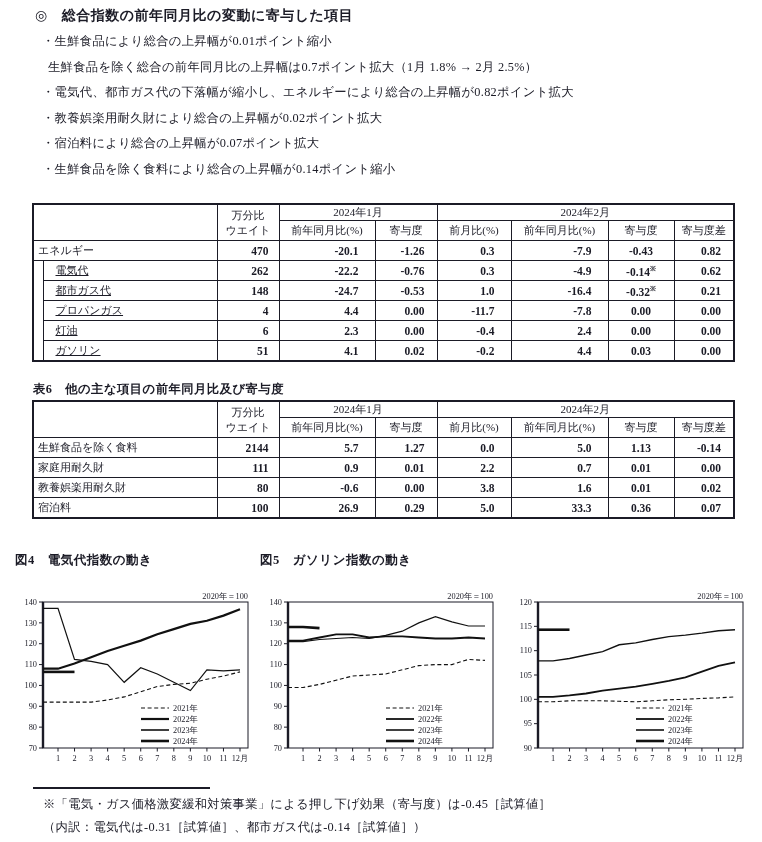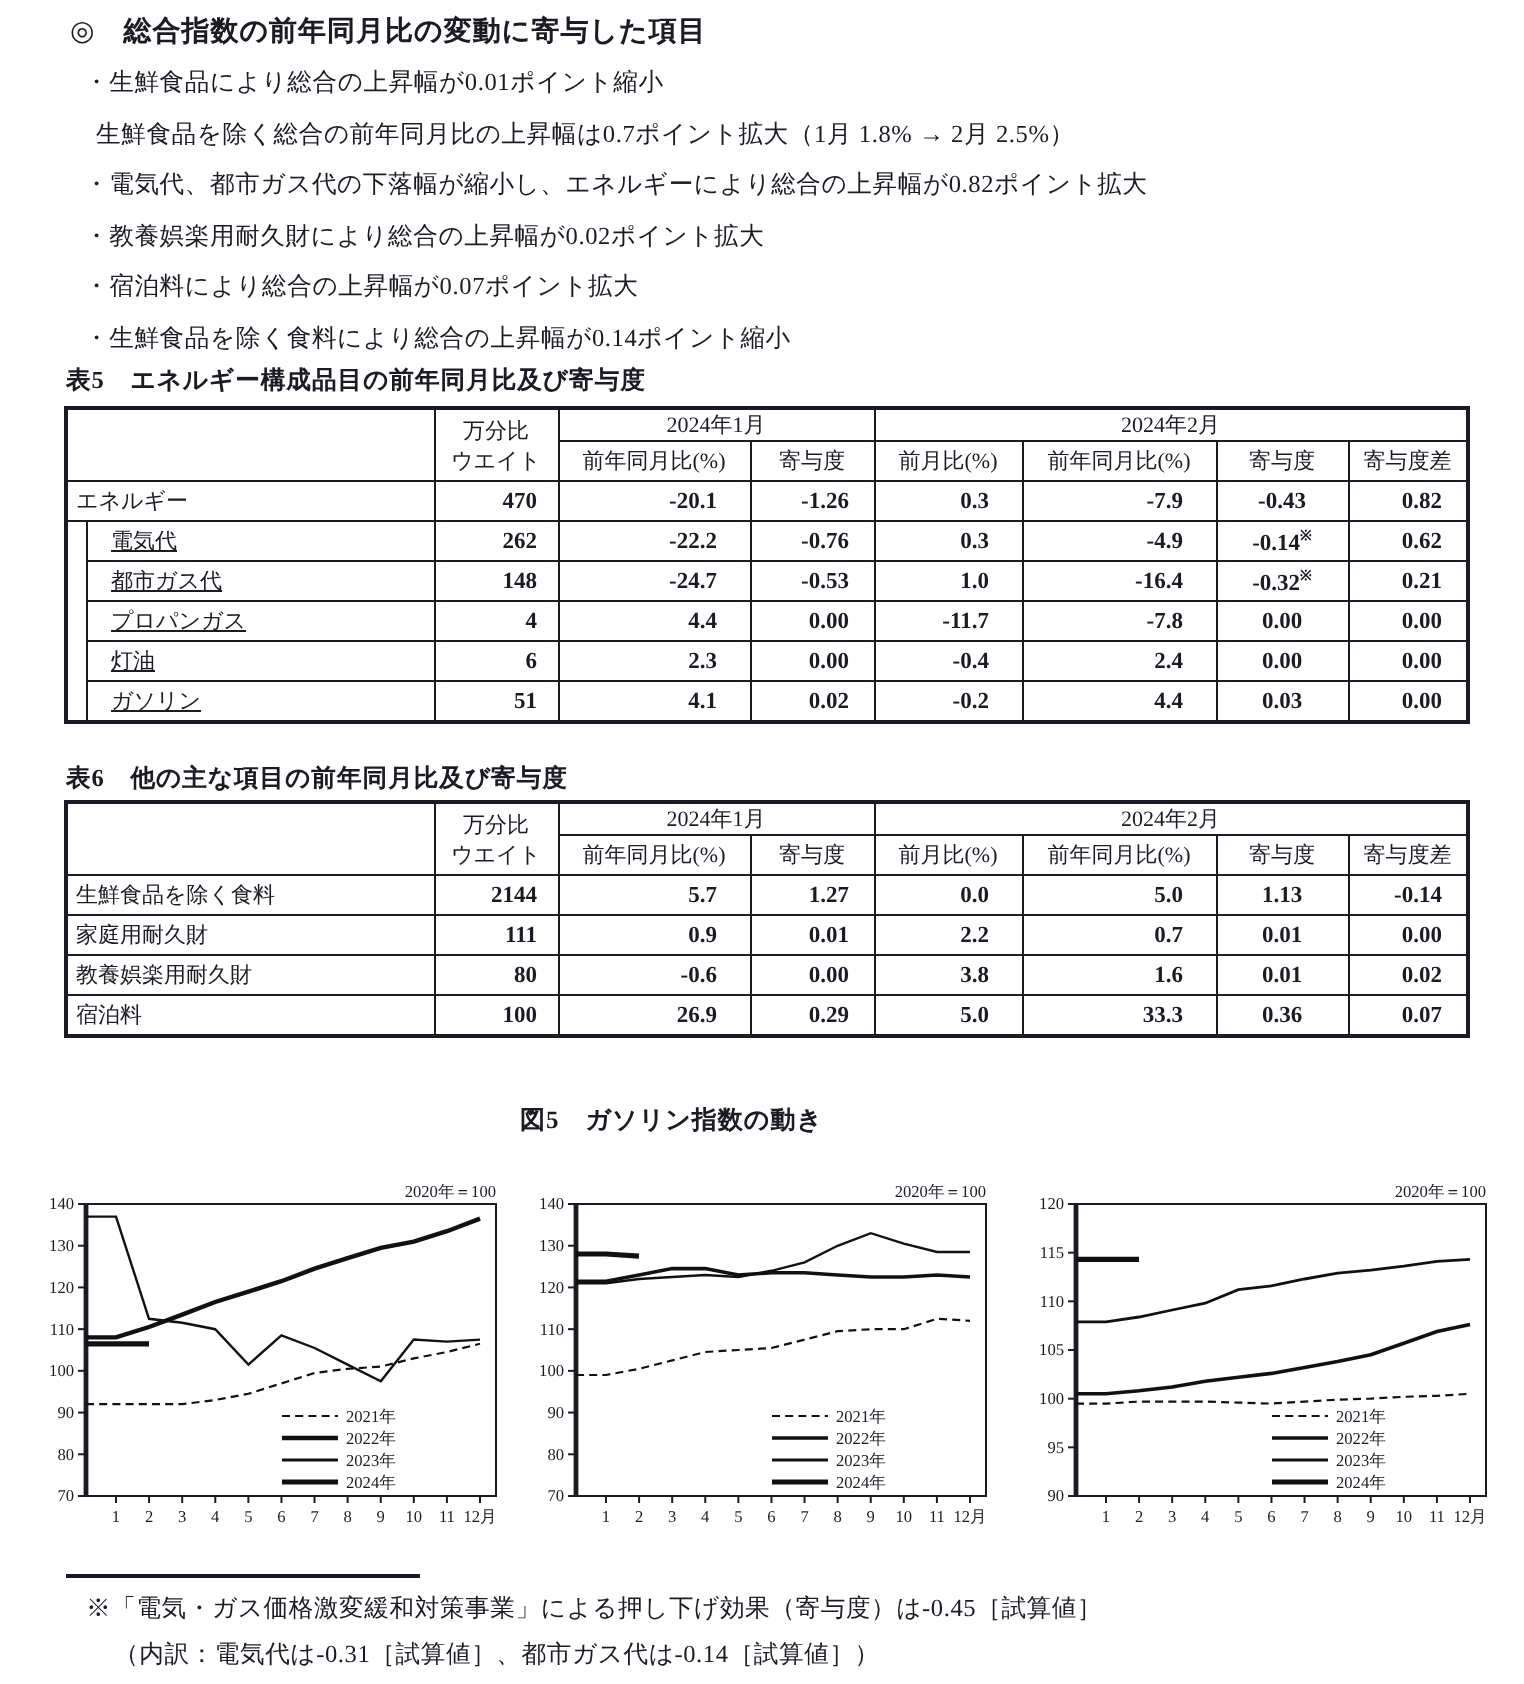--- a/index.html
+++ b/index.html
@@ -31,41 +31,40 @@
   .tbl sup{font-size:7px;vertical-align:super;}
 
   .fig{position:absolute;top:552px;width:245px;height:220px;}
   .fig-title{display:flex;gap:13px;font-size:12.5px;font-weight:bold;line-height:16px;letter-spacing:0.5px;}
   .fig-title .ttl{display:inline-block;max-width:160px;}
   .fig svg{position:absolute;left:0;top:40px;}
   svg text{font-family:"Liberation Serif","DejaVu Serif",serif;fill:#1b1b26;}
 
   .footnote-rule{position:absolute;left:33px;top:787px;width:177px;border-top:2px solid #1b1b26;}
   .footnote{position:absolute;left:43px;top:793px;font-size:12.3px;line-height:23px;letter-spacing:0.3px;}
-  .footnote .fn2{margin-left:14px;}
+  .footnote .fn2{}
 </style>
 </head>
 <body>
 
 <div class="page">
 
   <div class="doc-title">
     <span class="marker">◎</span><span>総合指数の前年同月比の変動に寄与した項目</span>
   </div>
 
   <div class="summary" id="summary">
       <div class="line lvl1">・生鮮食品により総合の上昇幅が0.01ポイント縮小</div>
       <div class="line lvl0">生鮮食品を除く総合の前年同月比の上昇幅は0.7ポイント拡大（1月 1.8% → 2月 2.5%）</div>
       <div class="line lvl1">・電気代、都市ガス代の下落幅が縮小し、エネルギーにより総合の上昇幅が0.82ポイント拡大</div>
       <div class="line lvl1">・教養娯楽用耐久財により総合の上昇幅が0.02ポイント拡大</div>
       <div class="line lvl1">・宿泊料により総合の上昇幅が0.07ポイント拡大</div>
       <div class="line lvl1">・生鮮食品を除く食料により総合の上昇幅が0.14ポイント縮小</div>
     </div>
 
-  <div class="tbl-caption" style="top:182px;">表5　エネルギー構成品目の前年同月比及び寄与度</div>
   <table class="tbl" id="tbl5" style="top:203px;">
     <colgroup>
       <col style="width:10px">
         <col style="width:174px">
         <col style="width:62px">
         <col style="width:96px">
       <col style="width:62px">
         <col style="width:74px">
         <col style="width:97px">
         <col style="width:66px">
@@ -229,20 +228,24 @@
           <td class="num pr12">0.29</td>
           <td class="num pr16">5.0</td>
           <td class="num pr16">33.3</td>
           <td class="num ctr">0.36</td>
           <td class="num pr12">0.07</td>
         </tr>
       </tbody>
   </table>
 
   <div class="fig" style="left:15px;">
+    <div class="fig-title">
+      <span>図4</span>
+      <span class="ttl">電気代指数の動き</span>
+    </div>
     <svg id="chart0" width="245" height="178" viewBox="0 0 245 178">
         <rect x="28" y="10" width="205" height="146" fill="none" stroke="#1b1b26" stroke-width="1"></rect>
         <line x1="28" y1="10" x2="28" y2="156" stroke="#1b1b26" stroke-width="2.4"></line>
         <text x="233" y="6.5" text-anchor="end" font-size="8.3">2020年＝100</text>
         <line x1="24" y1="156" x2="28" y2="156" stroke="#1b1b26" stroke-width="1"></line>
         <text x="22" y="158.7" text-anchor="end" font-size="8.3">70</text>
         <line x1="24" y1="135.14285714285714" x2="28" y2="135.14285714285714" stroke="#1b1b26" stroke-width="1"></line>
         <text x="22" y="137.84285714285713" text-anchor="end" font-size="8.3">80</text>
         <line x1="24" y1="114.28571428571428" x2="28" y2="114.28571428571428" stroke="#1b1b26" stroke-width="1"></line>
         <text x="22" y="116.98571428571428" text-anchor="end" font-size="8.3">90</text>

